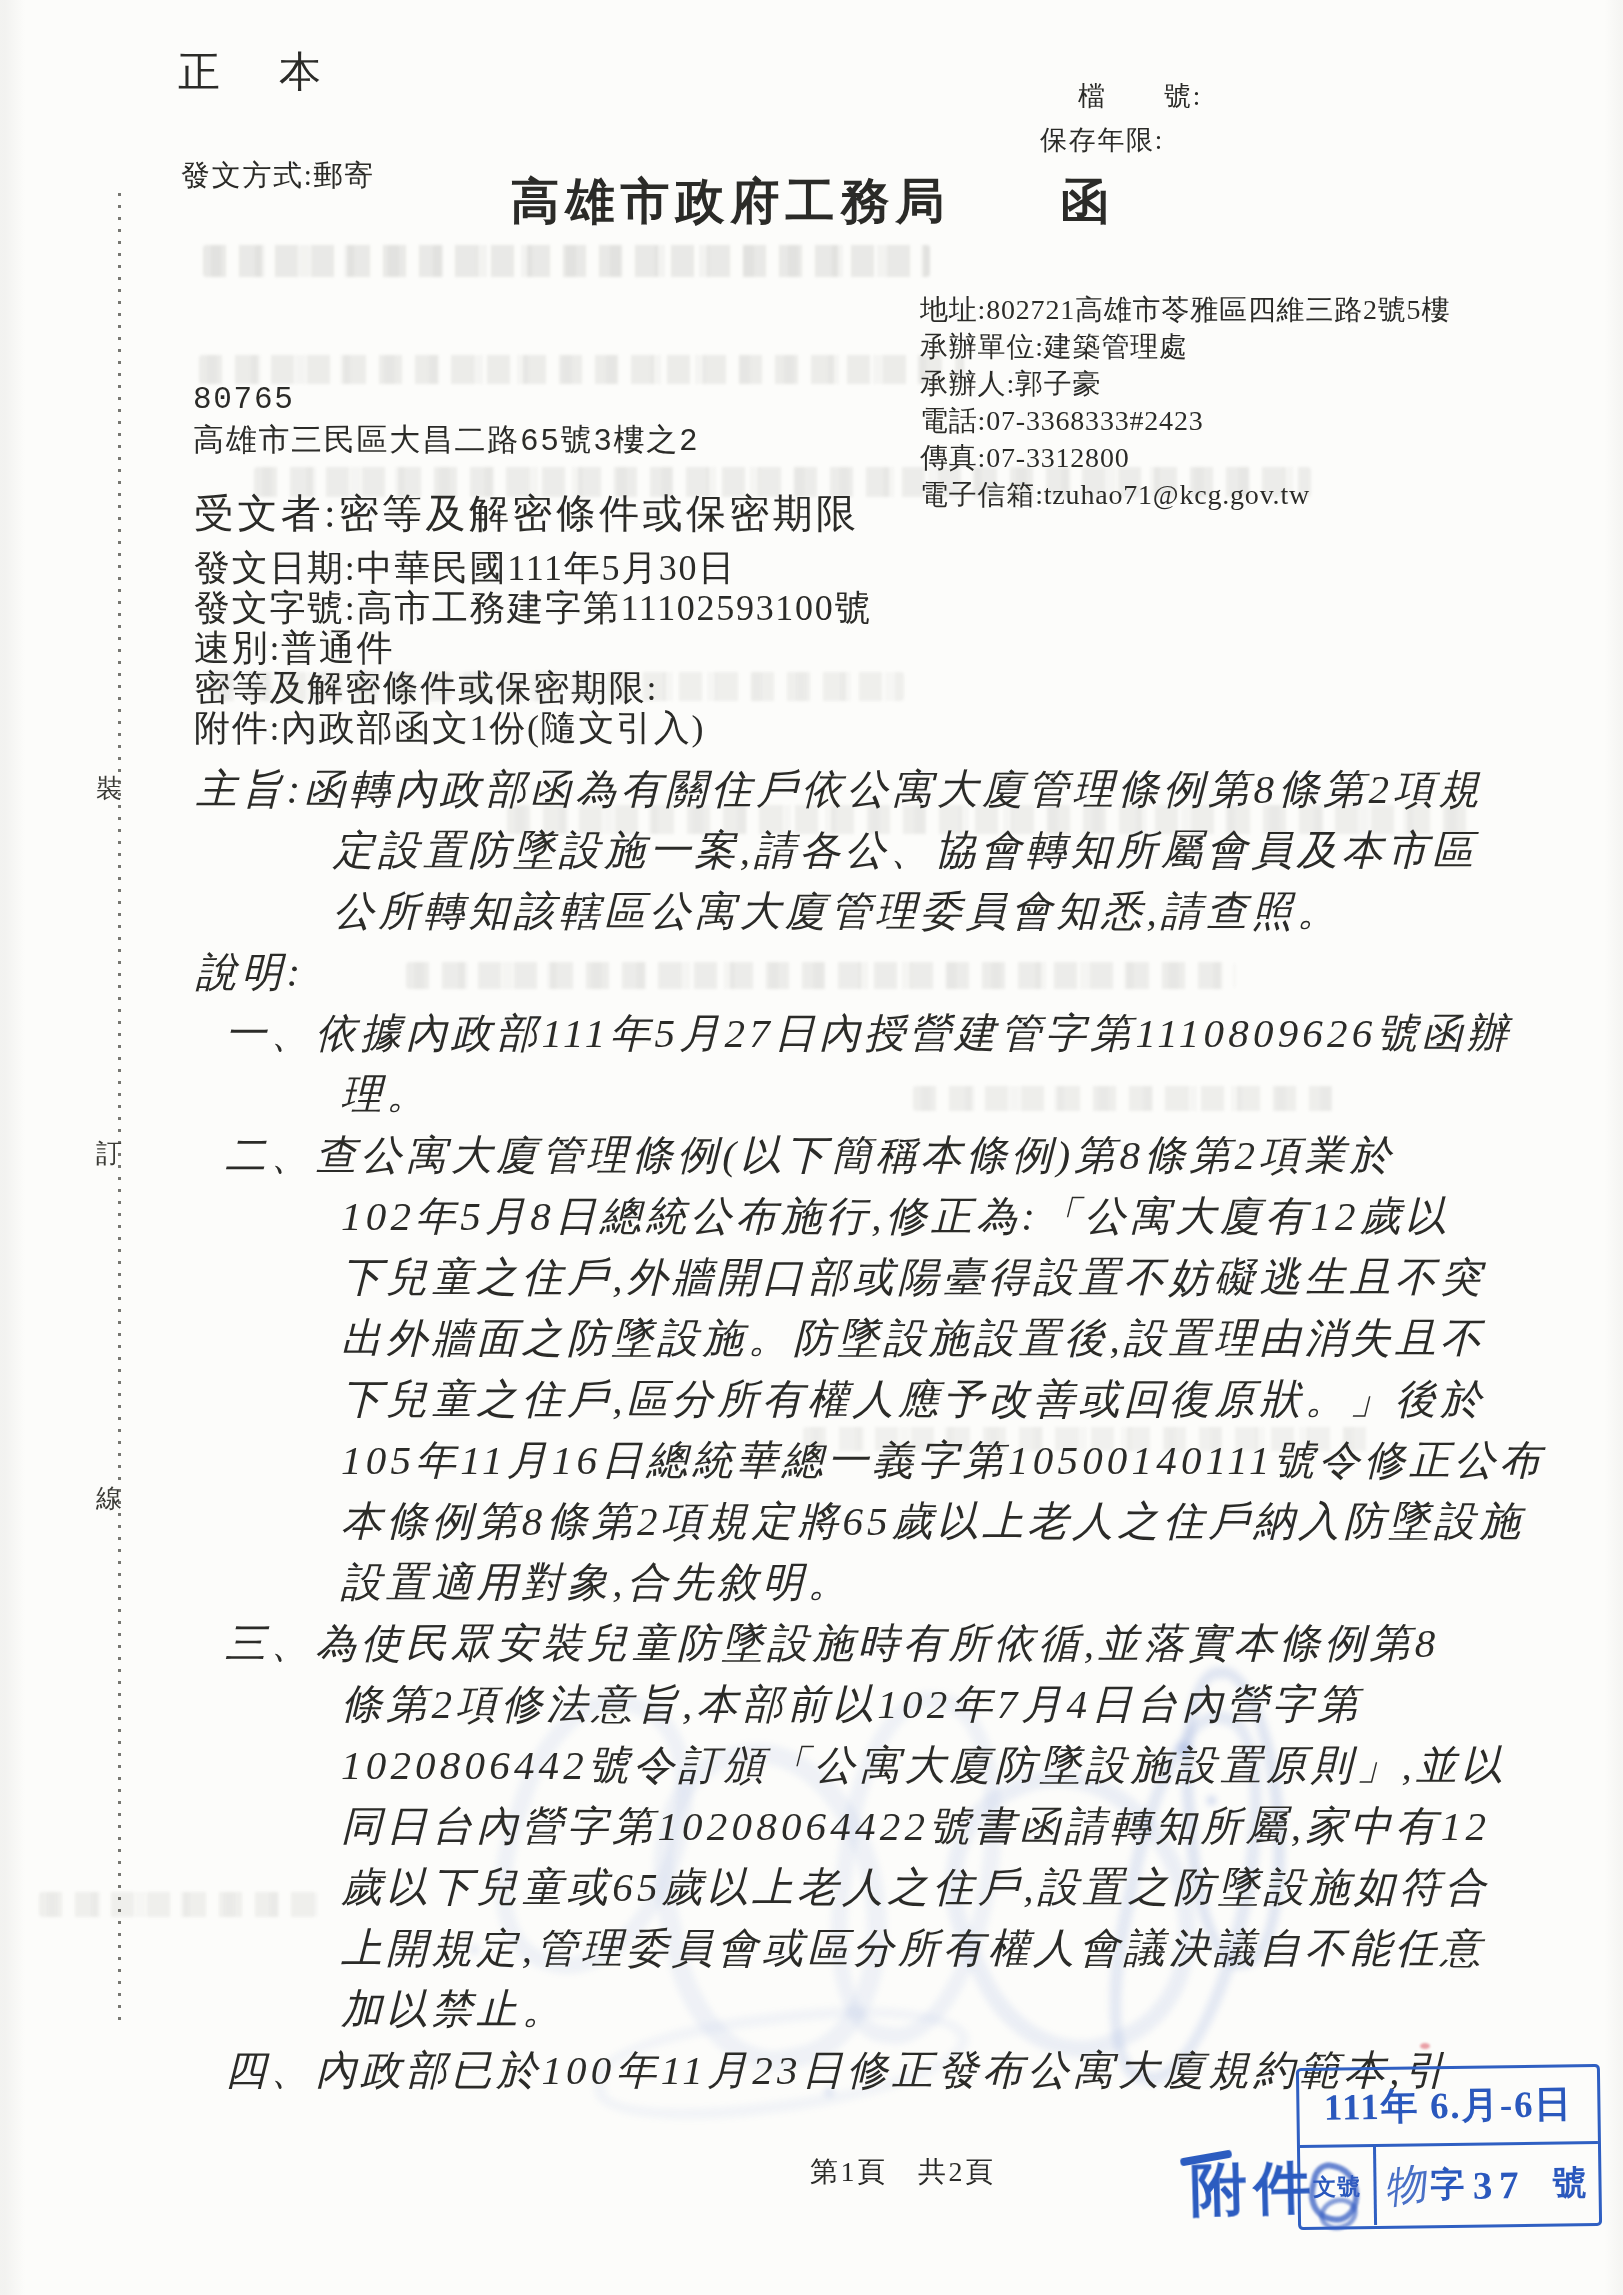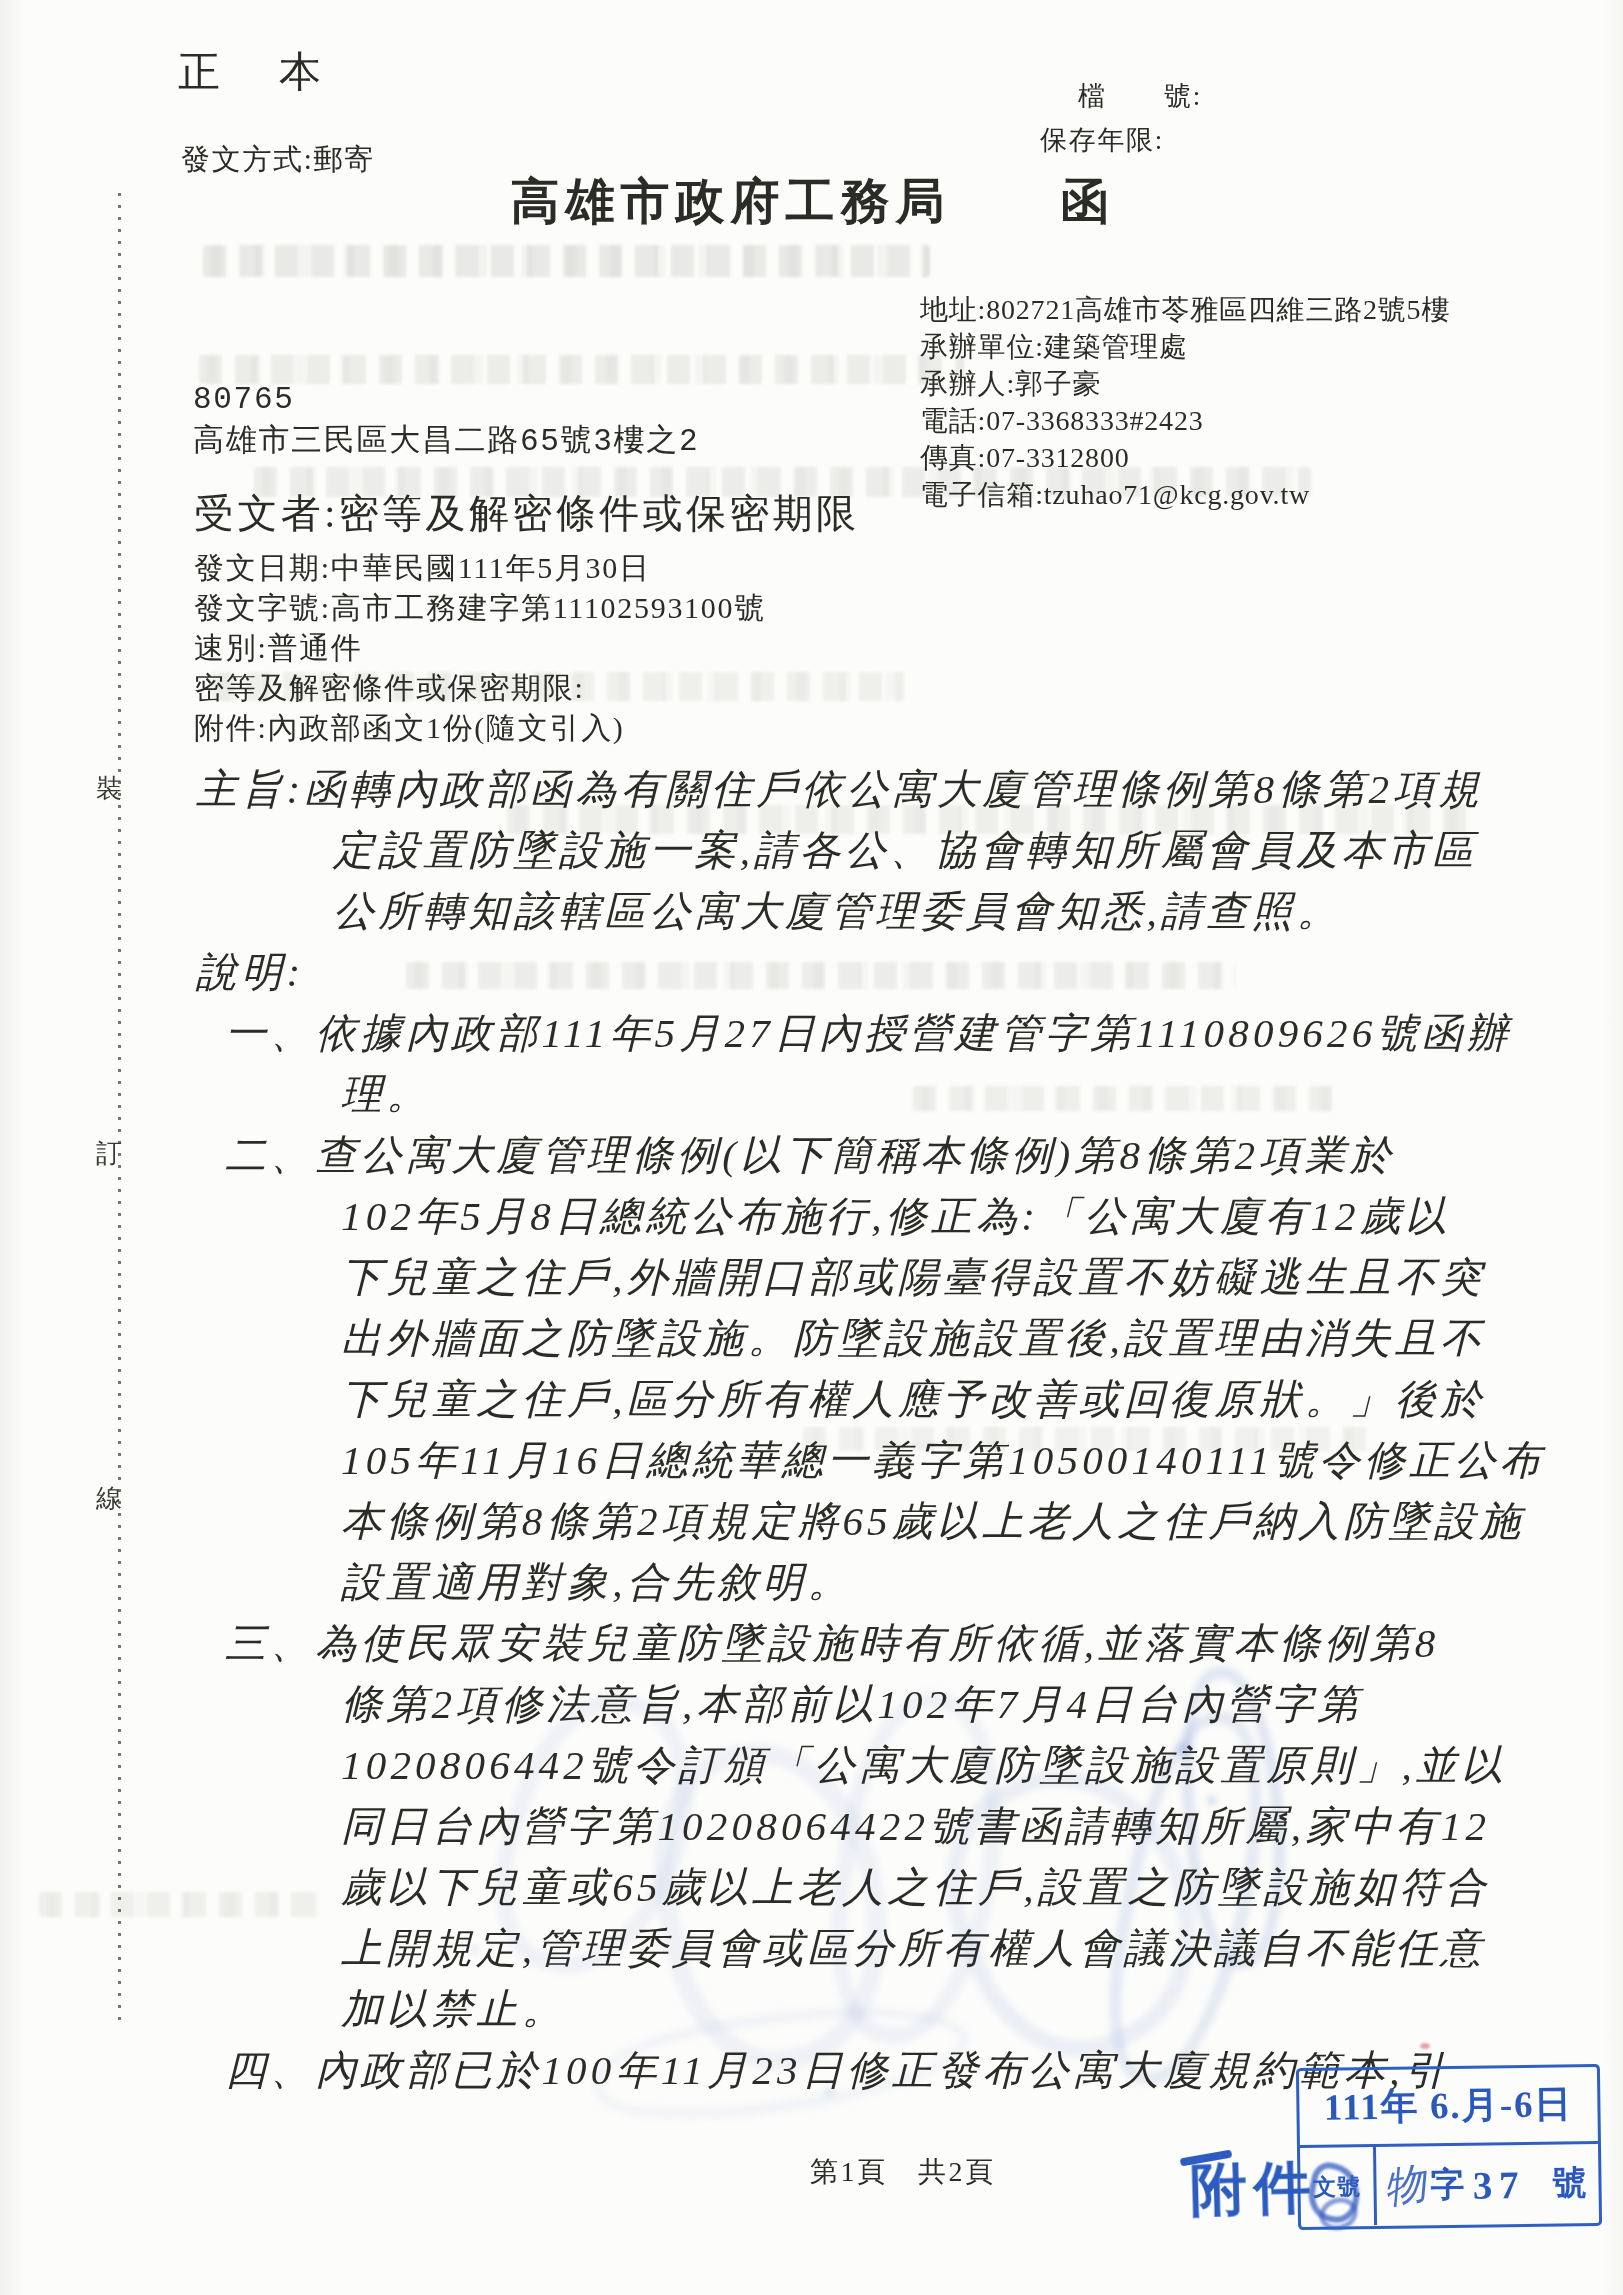--- a/index.html
+++ b/index.html
@@ -11,34 +11,34 @@
   }
   .page::before{ 
     content:""; position:absolute; inset:0; pointer-events:none;
     background:linear-gradient(90deg, rgba(160,160,155,.10) 0 5px, rgba(160,160,155,0) 25px),
                linear-gradient(270deg, rgba(160,160,155,.07) 0 3.4px, rgba(160,160,155,0) 18.6px);
   }
   .abs{position:absolute; white-space:nowrap;}
 
   
   .copy-label{left:178px; top:44px; font-size:42px; letter-spacing:8.5px; font-weight:500;}
-  .delivery{left:181px; top:140px; font-size:29px; letter-spacing:1.7px;}
+  .delivery{left:181px; top:156px; font-size:29px; letter-spacing:1.7px;}
   .file-no{left:1078px; top:78px; font-size:27px; letter-spacing:1.7px;}
   .retention{left:1040px; top:122px; font-size:27px; letter-spacing:1.7px;}
   .doc-title{left:813px; top:169px; transform:translateX(-50%); font-size:49px; letter-spacing:6px; font-weight:600;}
 
   
   .sender{left:920px; top:291px; font-size:28px; line-height:37px; letter-spacing:0.8px;}
 
   
   .zipblock{left:193px; top:379px; font-size:31px; line-height:42px; letter-spacing:1.7px;font-family:Liberation Mono, monospace;}
 
   
   .recipient-name{left:194px; top:486px; font-size:40px; letter-spacing:3.4px;}
-  .metablock{left:194px; top:548px; font-size:30px; line-height:40px; letter-spacing:1.7px;}
+  .metablock{left:194px; top:548px; font-size:36px; line-height:40px; letter-spacing:1.7px;}
 
   
   .body-col{left:196px; top:759px; width:1378px; font-size:41px; line-height:61px; letter-spacing:4.2px;}
   .body-col div{white-space:nowrap;font-style:italic;}
   .sub-cont{margin-left:137px;}
   .item-l1{margin-left:29px;}
   .item-cont{margin-left:145px;}
 
   
   .dotline{left:118px; top:193px; width:2.5px; height:1835px;

